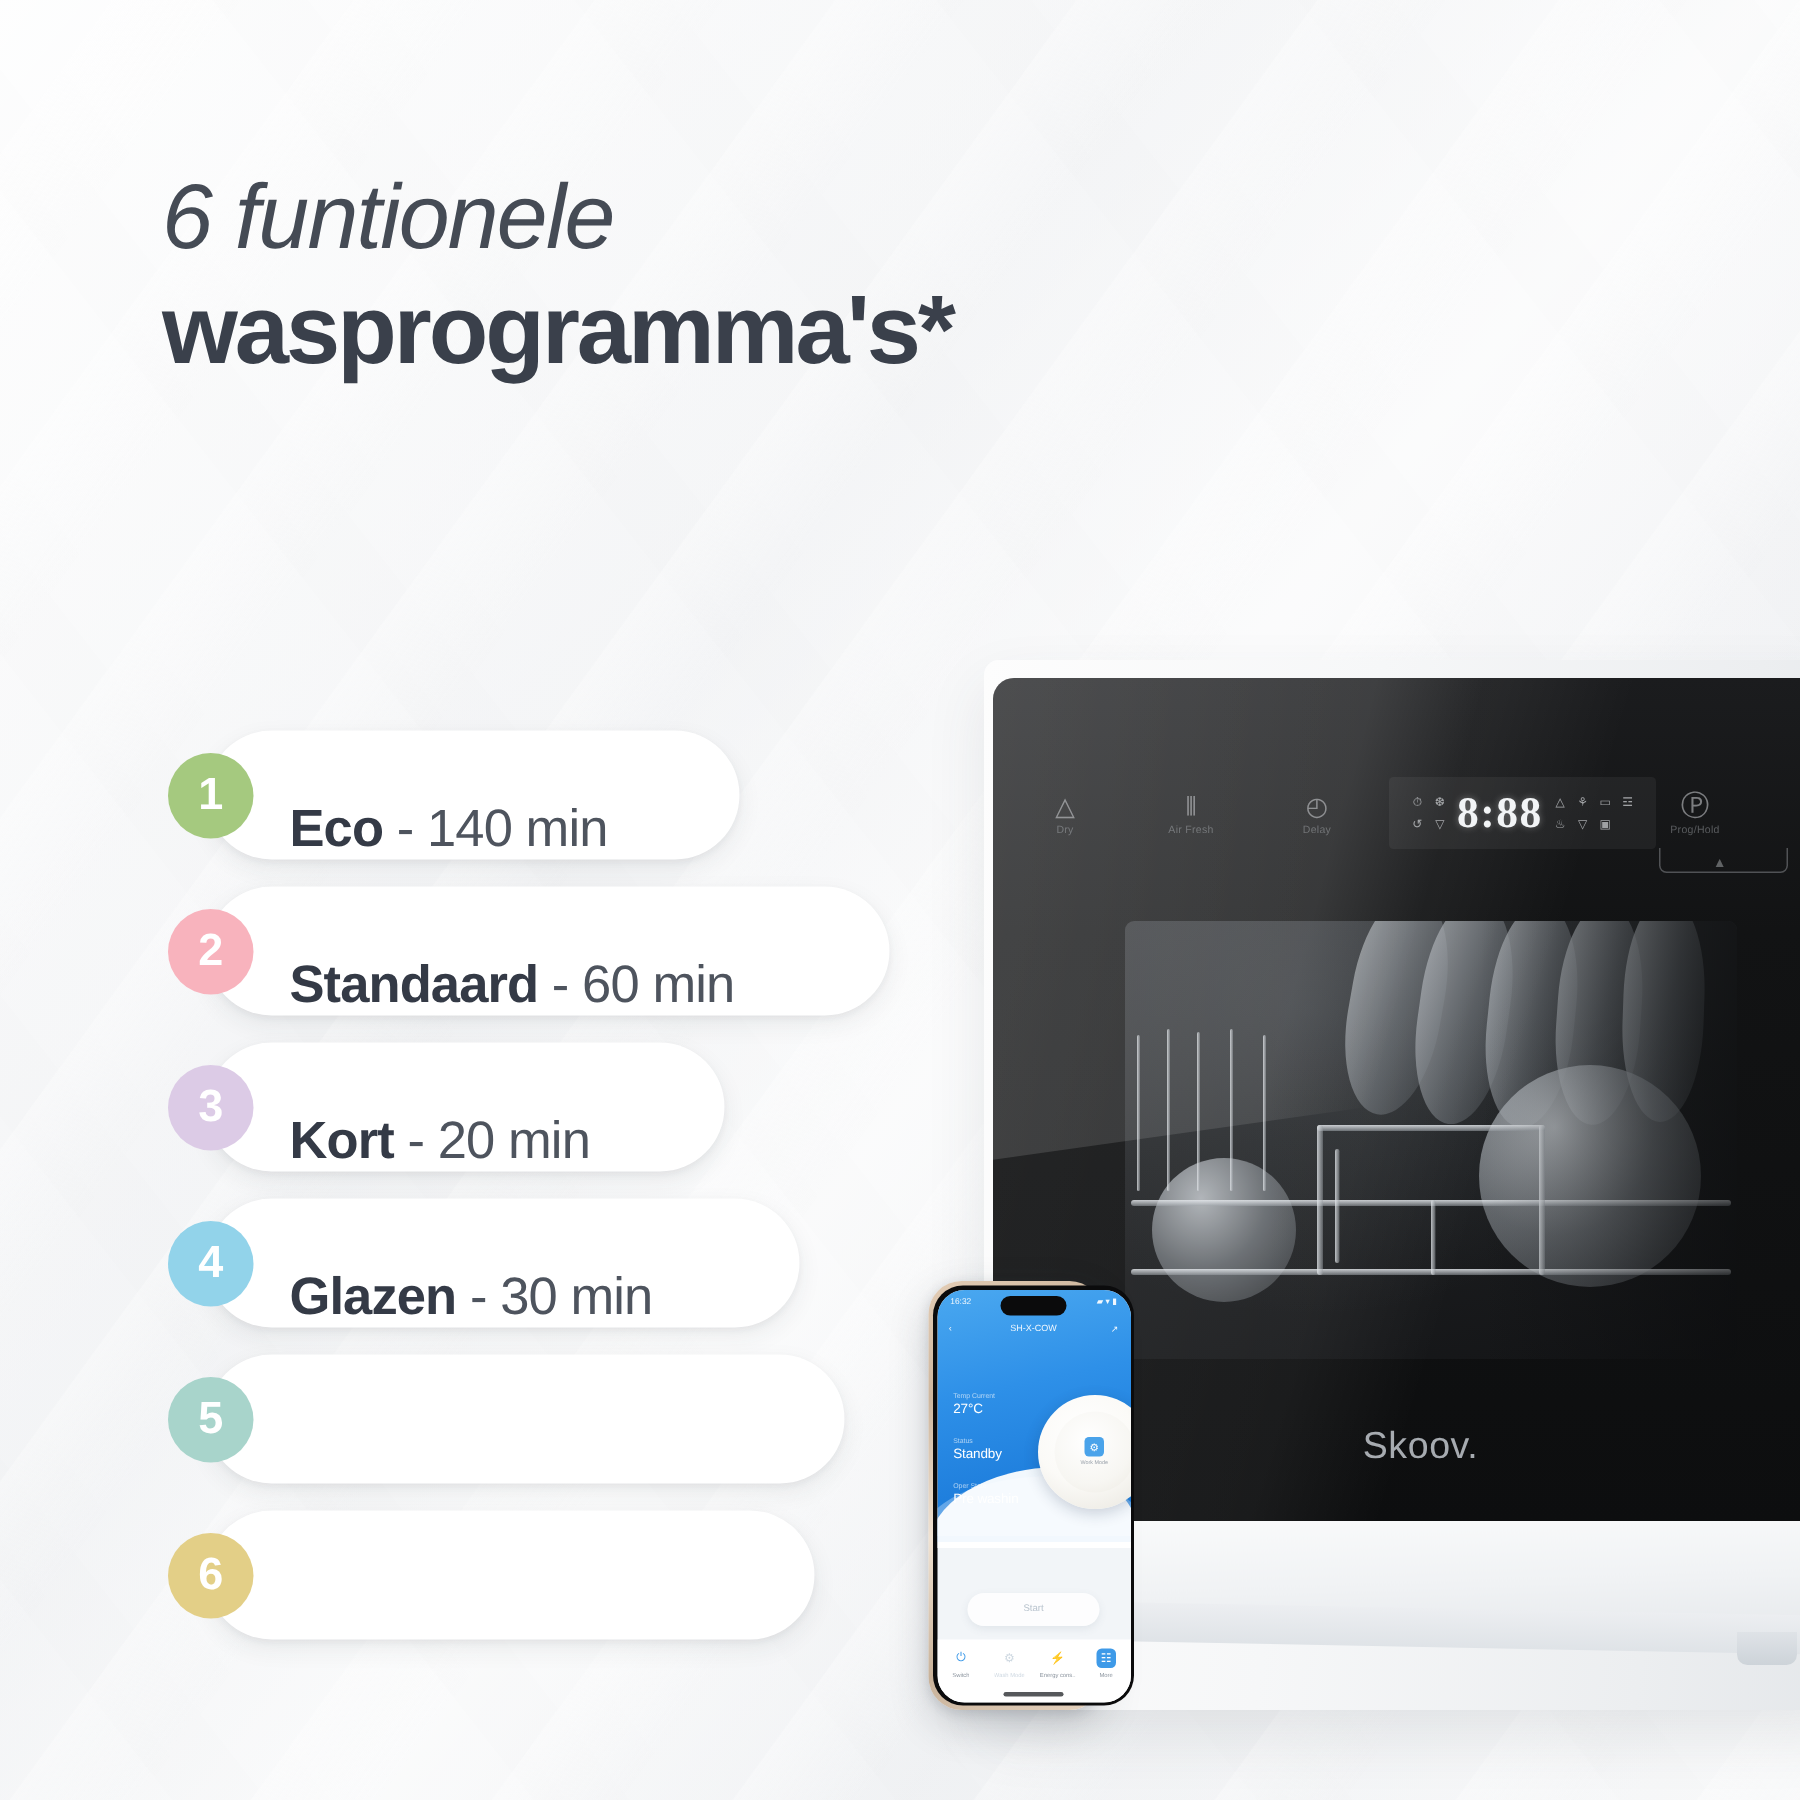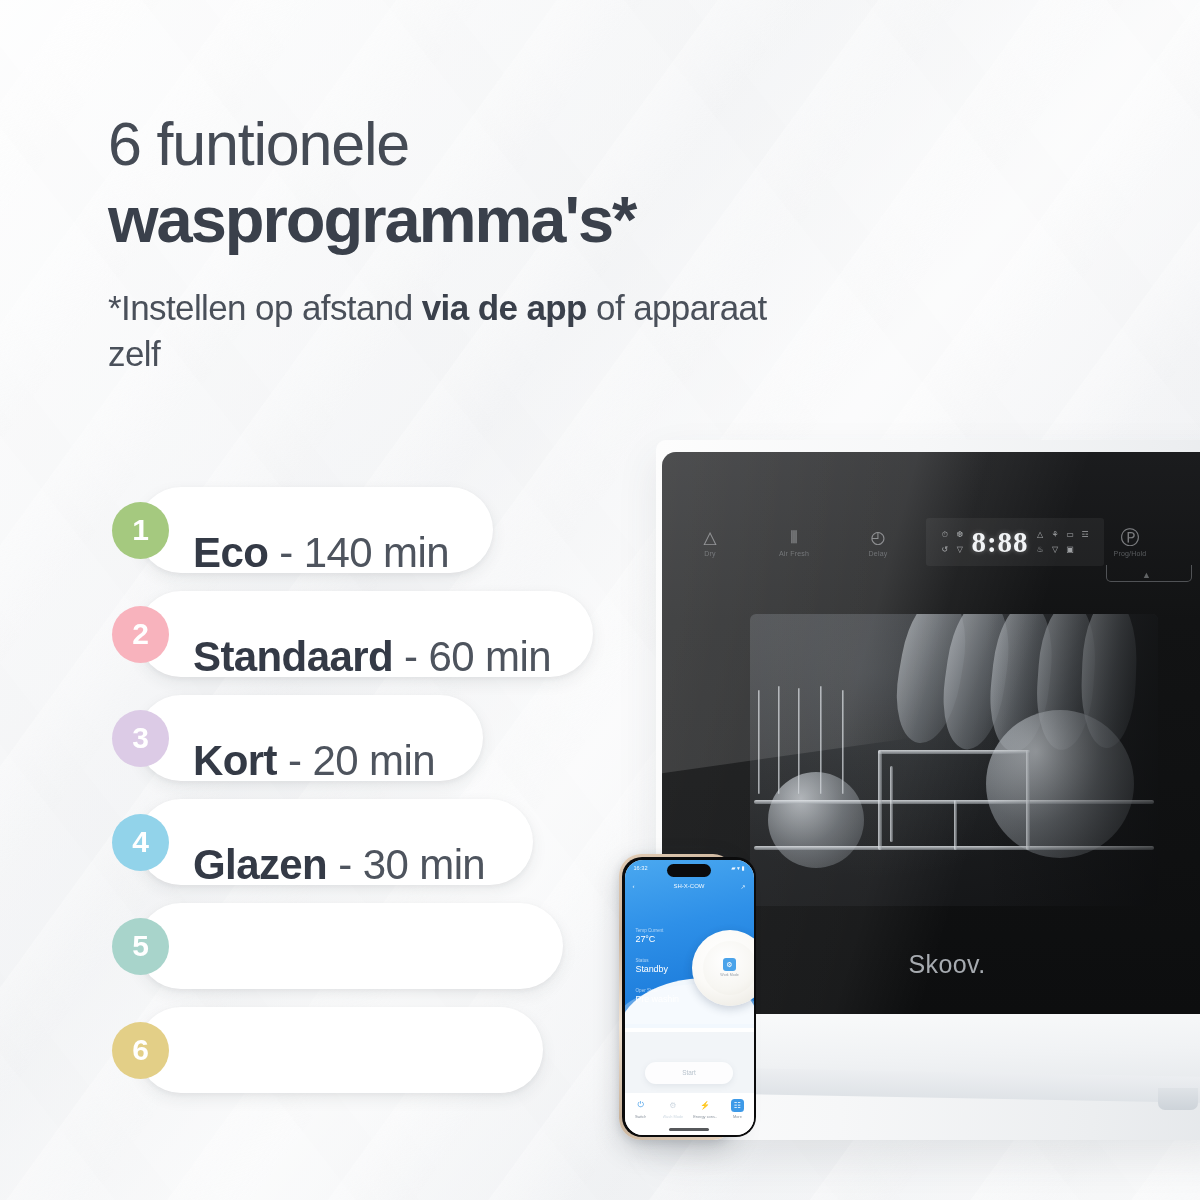--- a/index.html
+++ b/index.html
@@ -38,20 +38,21 @@
   
   #textblock {
     position: absolute;
     left: 108px;
     top: 112px;
     width: 760px;
     z-index: 40;
   }
   #kicker {
     font-size: 61px;
+    font-style: italic;
     font-weight: 400;
     color: #454b55;
     letter-spacing: -1.2px;
     line-height: 1.05;
     white-space: nowrap;
   }
   #headline {
     margin-top: 8px;
     font-size: 65px;
     font-weight: 700;
@@ -112,21 +113,21 @@
     color: #ffffff;
     font-size: 30px;
     font-weight: 600;
     flex: 0 0 auto;
     margin-left: 0;
   }
   .program-text {
     position: relative;
     z-index: 4;
     margin-left: 24px;
-    font-size: 42px;
+    font-size: 35px;
     color: #4a505a;
     letter-spacing: -0.6px;
     white-space: nowrap;
     margin-top: 46px;
   }
   .program-text .pname { font-weight: 700; color: #343a46; }
   .program-text .pdur  { font-weight: 400; color: #4e545e; }
 
   
   #appliance {
@@ -602,21 +603,20 @@
 </style>
 </head>
 <body>
 
 <div id="stage">
   <div id="texture"></div>
 
   <div id="textblock">
     <div id="kicker">6 funtionele</div>
     <div id="headline">wasprogramma's*</div>
-    <div id="subtitle"><span>*Instellen op afstand </span><span class="strong">via de app</span><span> of apparaat zelf</span></div>
   </div>
 
   <div id="program-list">
       <div class="program-row">
         <div class="program-card" style="width: 355px;"></div>
         <div class="program-badge" style="background: rgb(165, 201, 127);">1</div>
         <div class="program-text"><span class="pname">Eco</span> <span class="pdur">- 140 min</span></div>
       </div>
       <div class="program-row">
         <div class="program-card" style="width: 455px;"></div>

